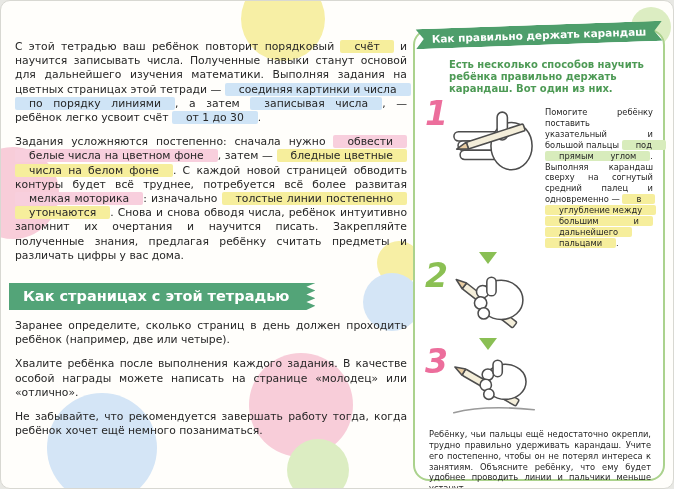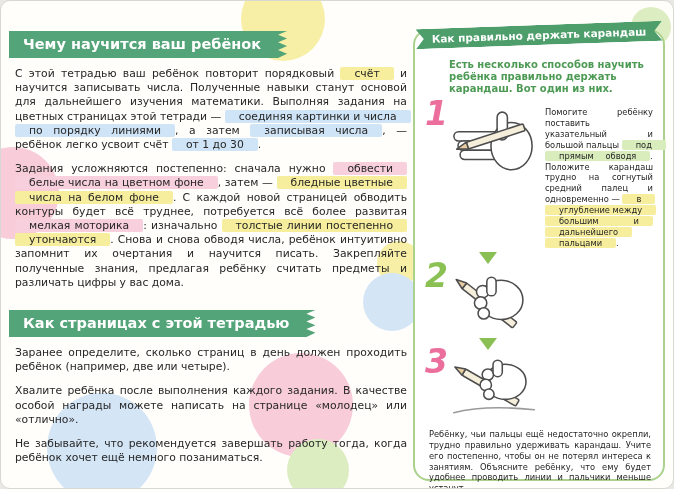--- a/index.html
+++ b/index.html
@@ -83,23 +83,20 @@
   <div class="circle c-yellow" style="left:240px; top:-24px; width:84px; height:84px;"></div>
   <div class="circle c-green" style="left:630px; top:6px;  width:40px; height:40px;"></div>
   <div class="circle c-pink" style="left:-34px; top:146px; width:92px; height:92px;"></div>
   <div class="circle c-yellow" style="left:376px; top:240px; width:44px; height:44px;"></div>
   <div class="circle c-blue" style="left:362px; top:272px; width:58px; height:58px;"></div>
   <div class="circle c-pink" style="left:248px; top:352px; width:104px; height:104px;"></div>
   <div class="circle c-blue" style="left:46px;  top:392px; width:110px; height:110px;"></div>
   <div class="circle c-green" style="left:286px; top:438px; width:62px; height:62px;"></div>
 
   <div class="left-col">
-    <div class="ribbon">
-      <span>Чему научится ваш ребёнок</span>
-    </div>
     <p><span>С этой тетрадью ваш ребёнок повторит порядковый </span><span class="hl hl-yellow">счёт</span><span> и научится записывать числа. Полученные навыки станут основой для дальнейшего изучения математики. Выполняя задания на цветных страницах этой тетради — </span><span class="hl hl-blue">соединяя картинки и числа по порядку линиями</span><span>, а затем </span><span class="hl hl-blue">записывая числа</span><span>, — ребёнок легко усвоит счёт </span><span class="hl hl-blue">от 1 до 30</span><span>.</span></p>
     <p><span>Задания усложняются постепенно: сначала нужно </span><span class="hl hl-pink">обвести белые числа на цветном фоне</span><span>, затем — </span><span class="hl hl-yellow">бледные цветные числа на белом фоне</span><span>. С каждой новой страницей обводить контуры будет всё труднее, потребуется всё более развитая </span><span class="hl hl-pink">мелкая моторика</span><span>: изначально </span><span class="hl hl-yellow">толстые линии постепенно утончаются</span><span>. Снова и снова обводя числа, ребёнок интуитивно запомнит их очертания и научится писать. Закрепляйте полученные знания, предлагая ребёнку считать предметы и различать цифры у вас дома.</span></p>
 
     <div class="ribbon second">
       <span>Как страницах с этой тетрадью</span>
     </div>
     <p>Заранее определите, сколько страниц в день должен проходить ребёнок (например, две или четыре).</p>
     <p>Хвалите ребёнка после выполнения каждого задания. В качестве особой награды можете написать на странице «молодец» или «отлично».</p>
     <p>Не забывайте, что рекомендуется завершать работу тогда, когда ребёнок хочет ещё немного позаниматься.</p>
   </div>
@@ -120,21 +117,21 @@
             <rect x="12" y="42" width="38" height="9" rx="4.5"></rect>
             <ellipse cx="62" cy="38" rx="20" ry="23"></ellipse>
             <rect x="48" y="5" width="10" height="27" rx="5"></rect>
             <g transform="rotate(-18 44 30)">
               <rect x="18" y="26" width="58" height="7" rx="1.5" fill="#f4eeda"></rect>
               <polygon points="18,26 7,29.5 18,33" fill="#e9cda2"></polygon>
             </g>
           </g>
         </svg>
       </div>
-      <div class="step-text"><span>Помогите ребёнку поставить указательный и большой пальцы </span><span class="hl hl-green">под прямым обводя</span><span>. Положите карандаш трудно на согнутый средний палец и одновременно — </span><span class="hl hl-yellow">в углубление между большим и дальнейшего пальцами</span><span>.</span></div>
+      <div class="step-text"><span>Помогите ребёнку поставить указательный и большой пальцы </span><span class="hl hl-green">под прямым углом</span><span>. Выполняя карандаш сверху на согнутый средний палец и одновременно — </span><span class="hl hl-yellow">в углубление между большим и дальнейшего пальцами</span><span>.</span></div>
     </div>
 
     <div class="arrow-down"></div>
 
     <div class="step">
       <div class="step-num num-green">2</div>
       <div class="step-illus">
         <svg viewBox="0 0 80 64" width="84" height="66" aria-hidden="true">
           <g stroke="#4d4d4d" stroke-width="1.5" fill="#ffffff" stroke-linecap="round" stroke-linejoin="round">
             <g transform="rotate(38 34 34)">

